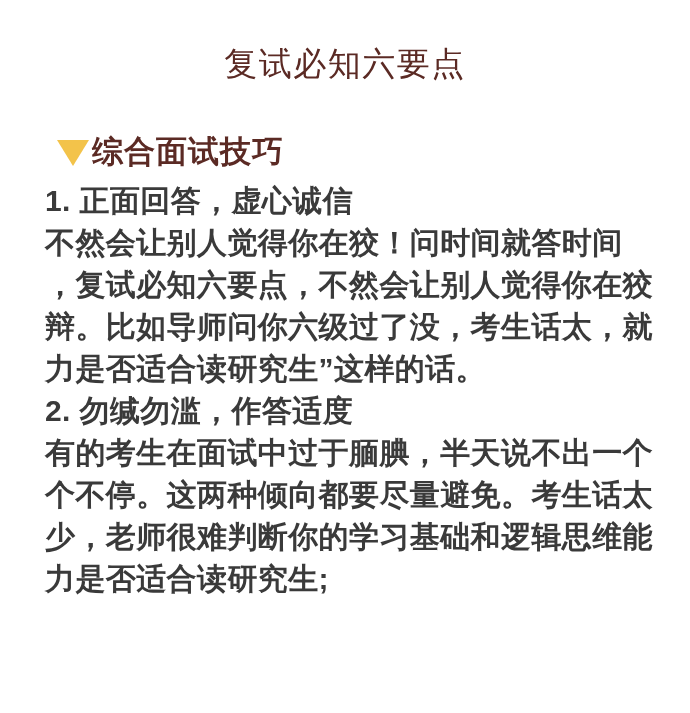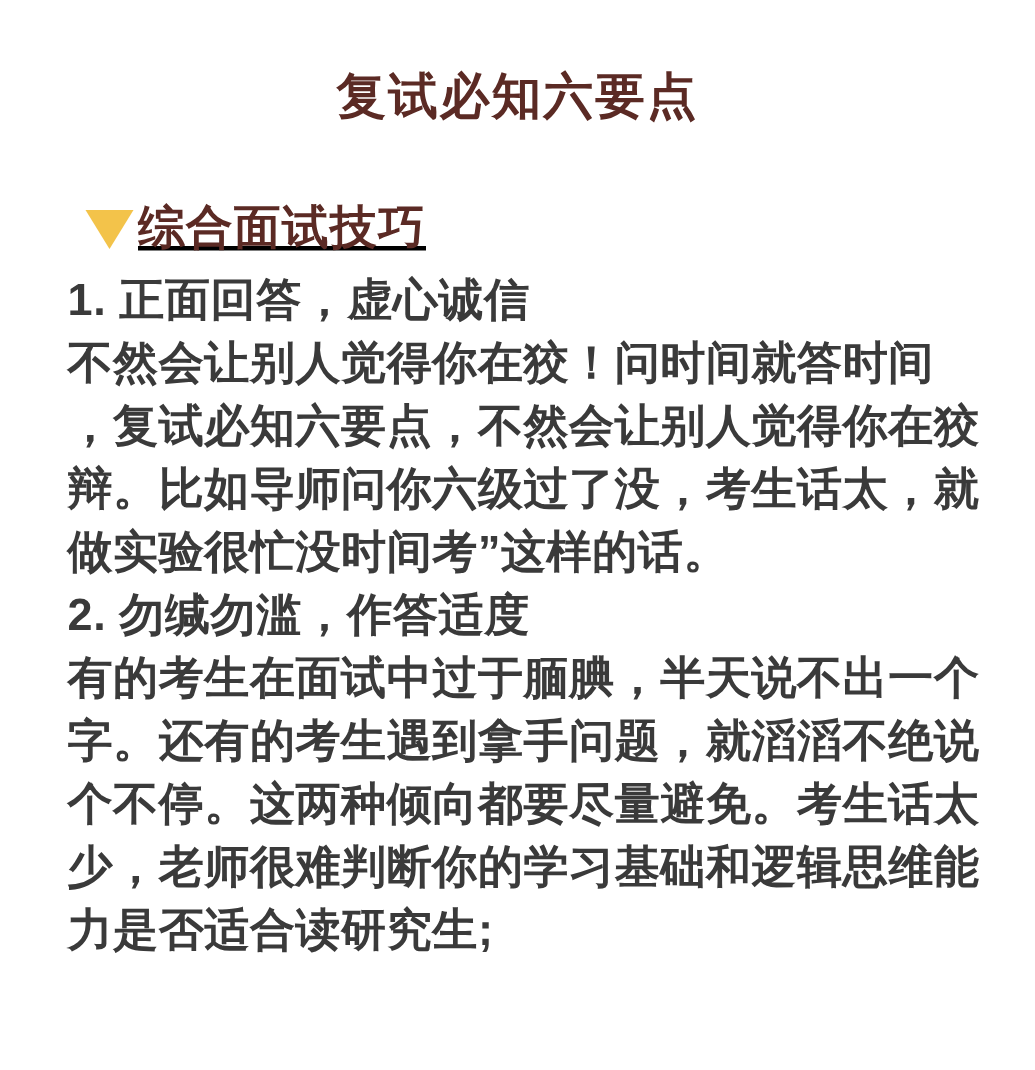--- a/index.html
+++ b/index.html
@@ -11,29 +11,28 @@
   .page {
     width: 690px;
     height: 713px;
     background: #ffffff;
     overflow: hidden;
   }
   .title {
     margin-top: 42px;
     text-align: center;
     font-size: 33px;
-    font-weight: bold;
+    font-weight: normal;
     letter-spacing: 1.5px;
     color: #5b2a24;
   }
   .section-row {
     display: flex;
     align-items: center;
     margin: 44px 0 0 57px;
-    text-decoration: underline;
   }
   .tri {
     display: inline-block;
     width: 0;
     height: 0;
     border-left: 16px solid transparent;
     border-right: 16px solid transparent;
     border-top: 26px solid #f3c34a;
     margin-right: 3px;
     margin-top: 2px;
@@ -67,22 +66,21 @@
   <div class="section-row">
     <span class="tri"></span>
     <span class="section-label">综合面试技巧</span>
   </div>
 
   <div class="content">
     <div class="line">1. 正面回答，虚心诚信</div>
     <div class="line">不然会让别人觉得你在狡！问时间就答时间</div>
     <div class="line">，复试必知六要点，不然会让别人觉得你在狡</div>
     <div class="line">辩。比如导师问你六级过了没，考生话太，就</div>
-    <div class="line">做实验很忙没时间考”这样的话。</div>
+    <div class="line">力是否适合读研究生”这样的话。</div>
     <div class="line">2. 勿缄勿滥，作答适度</div>
     <div class="line">有的考生在面试中过于腼腆，半天说不出一个</div>
-    <div class="line">字。还有的考生遇到拿手问题，就滔滔不绝说</div>
     <div class="line">个不停。这两种倾向都要尽量避免。考生话太</div>
     <div class="line">少，老师很难判断你的学习基础和逻辑思维能</div>
     <div class="line">力是否适合读研究生;</div>
   </div>
 
 </div>
 
 </body></html>

